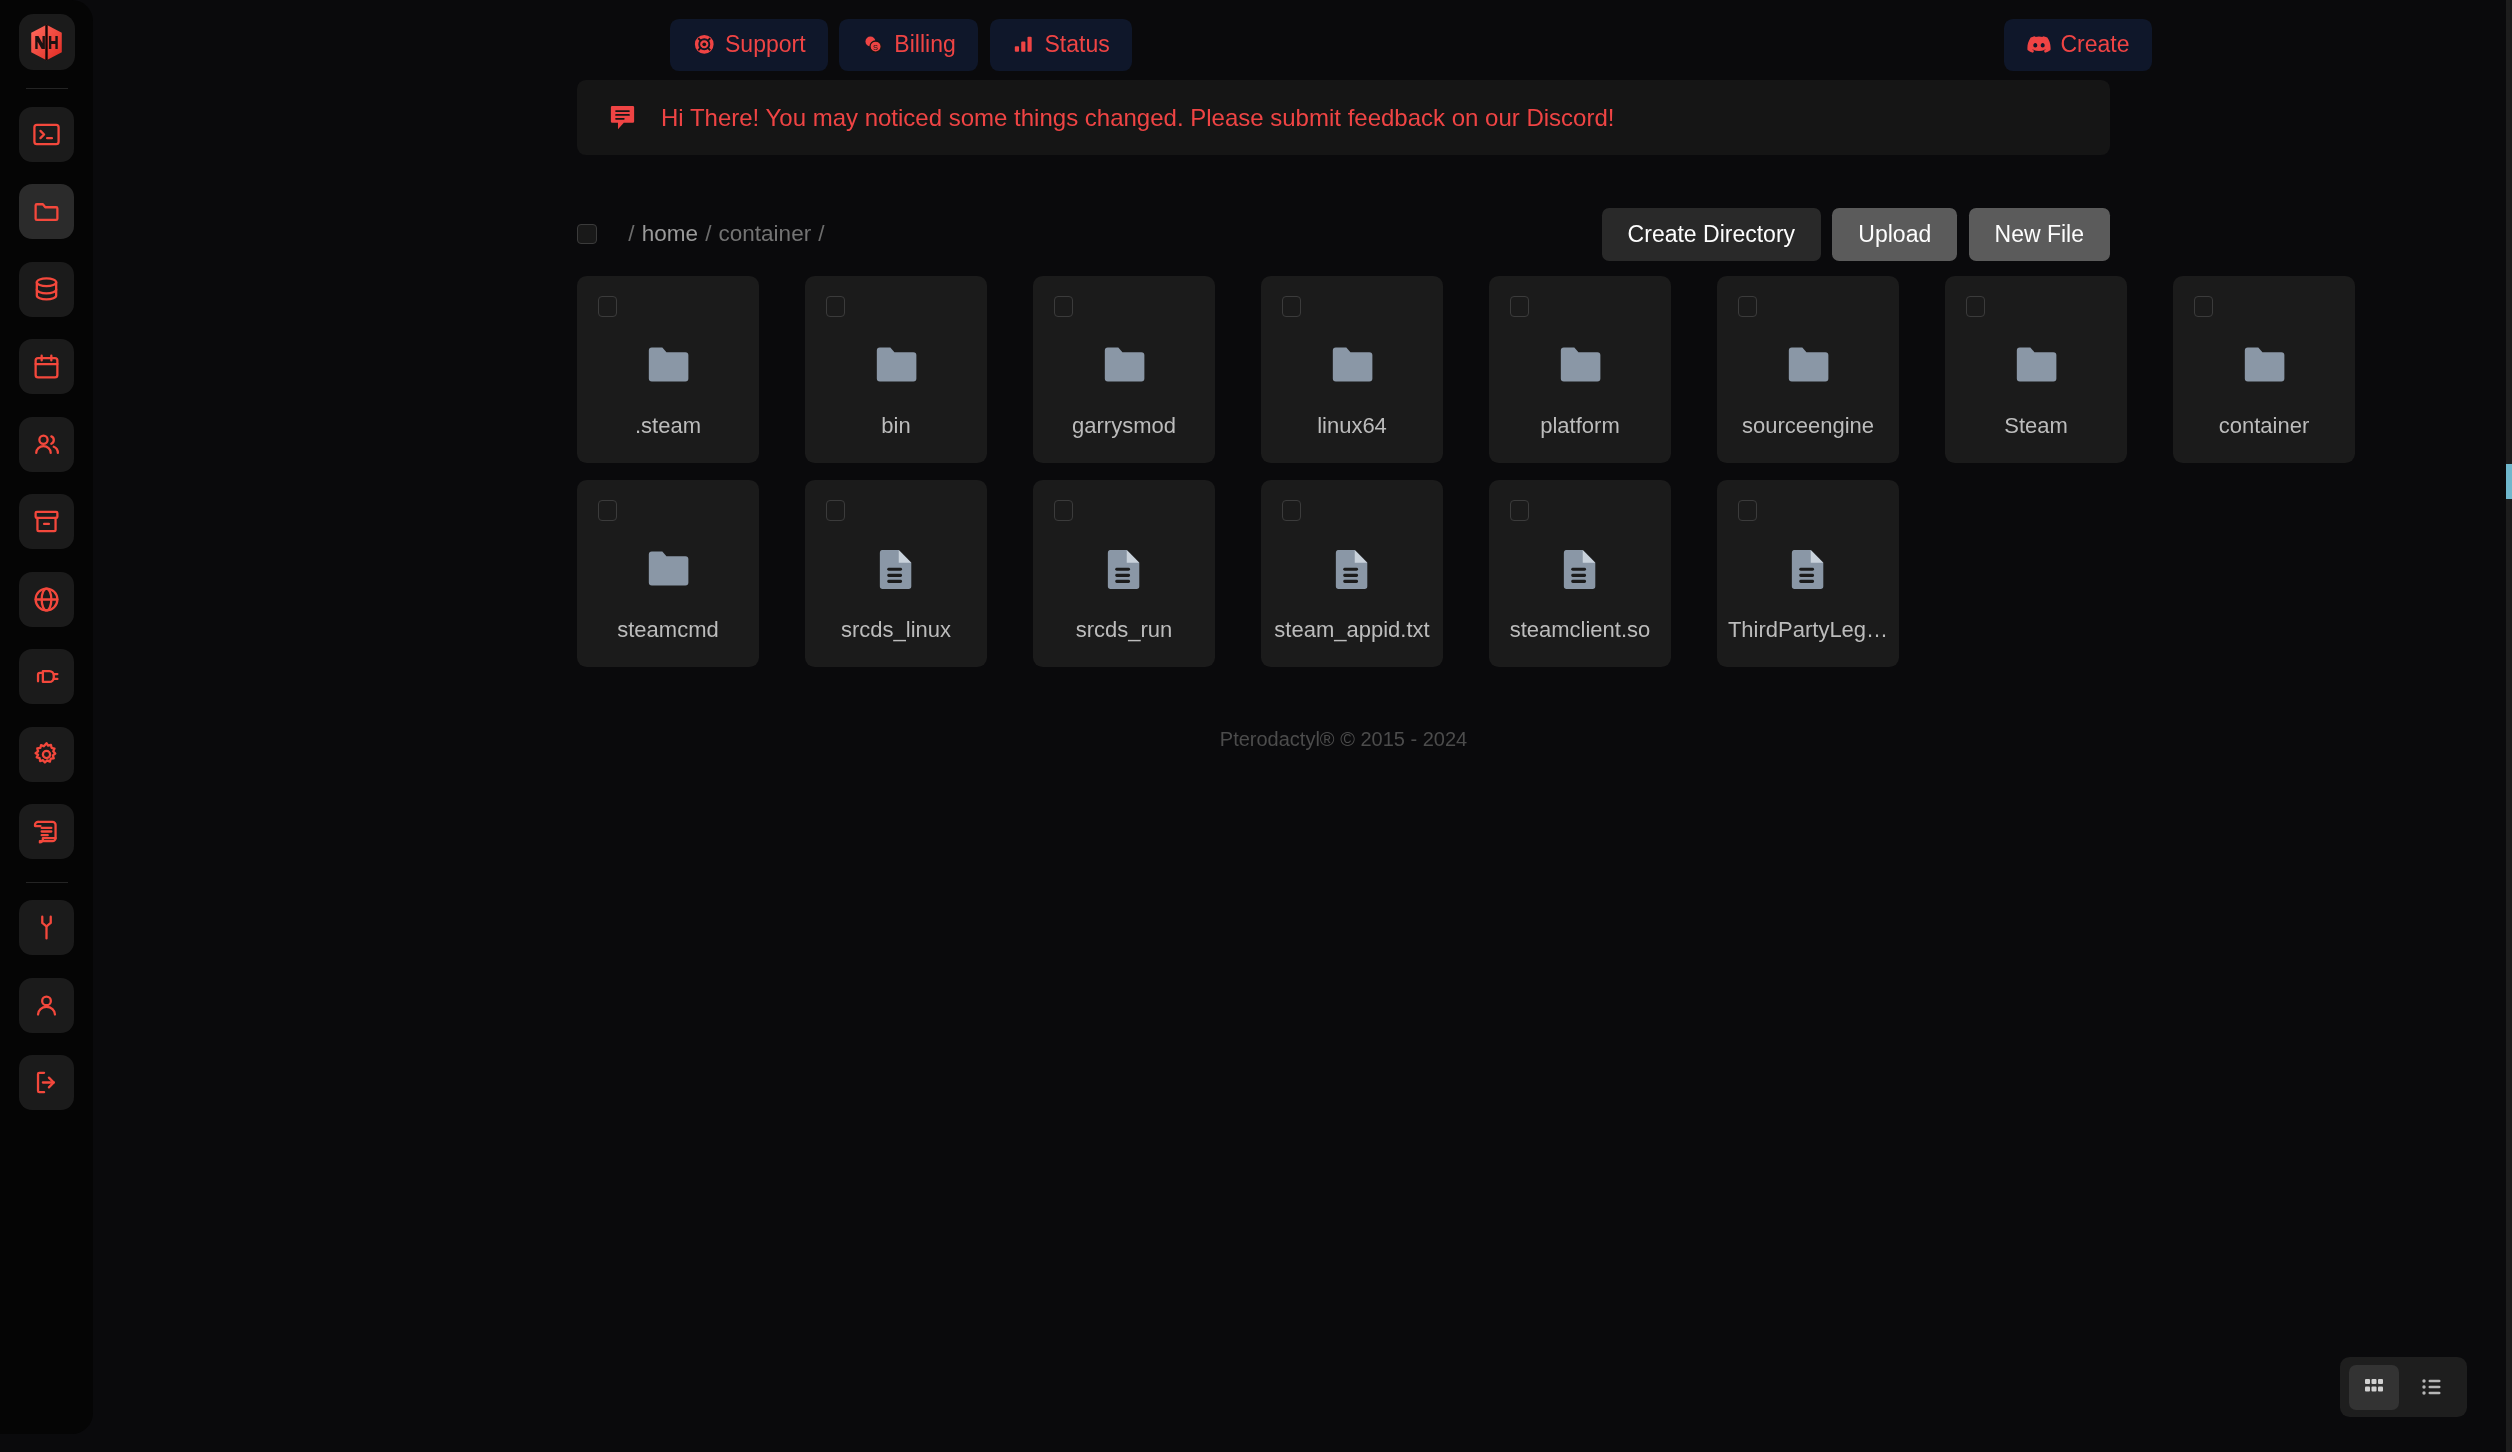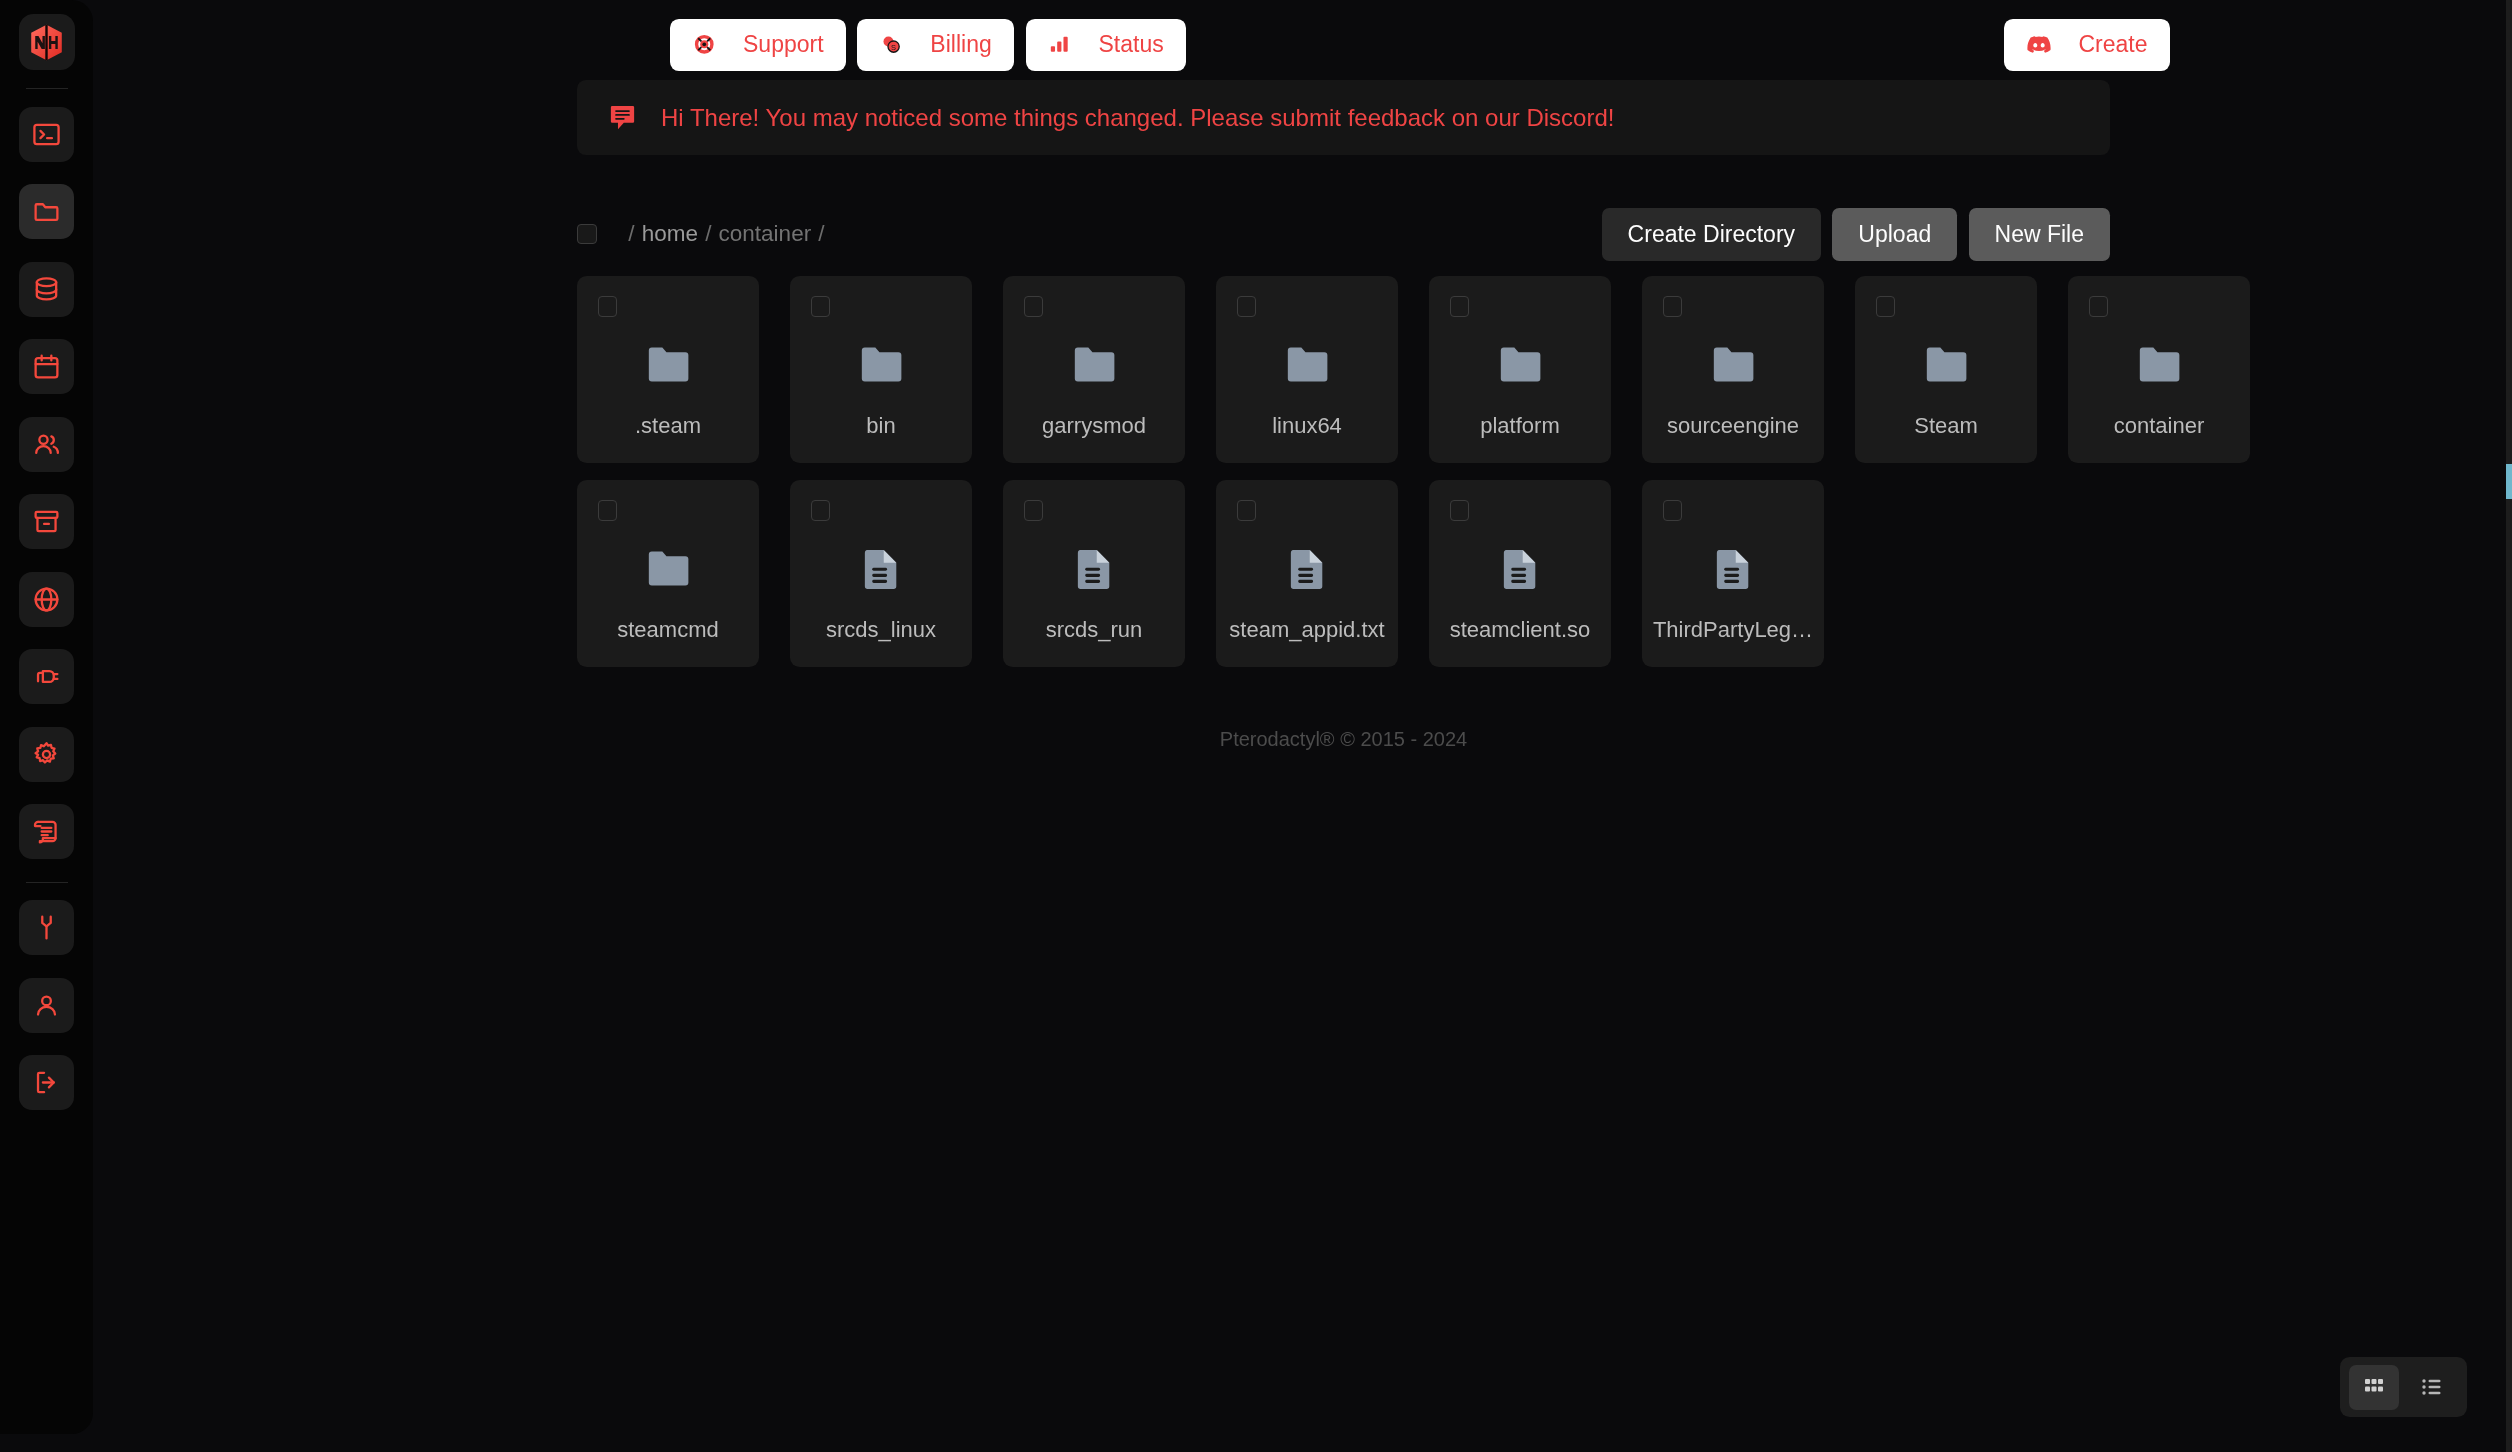--- a/index.html
+++ b/index.html
@@ -63,25 +63,25 @@
     gap: 11.3px;
     align-items: center;
   }
   #topbar-right {
     position: absolute;
     left: 1818px;
   }
   .top-link {
     height: 52px;
     border-radius: 8.9px;
-    background: #ffffff;
+    background: #0f172a;
     color: #ef4444;
     display: flex;
     align-items: center;
-    gap: 28px;
+    gap: 10px;
     padding: 0 22.5px;
     font-size: 23px;
     white-space: nowrap;
   }
 
   
   #main {
     position: absolute;
     left: 93px; top: 0;
     width: 2420px; height: 1452px;
@@ -142,21 +142,21 @@
     white-space: nowrap;
   }
   .btn.dark { background: #292929; }
   .btn.grey { background: #5b5b5b; }
 
   
   #grid {
     margin-top: 13.7px;
     display: grid;
     grid-template-columns: repeat(8, 182px);
-    gap: 0 31px;
+    gap: 0 46px;
     row-gap: 17.7px;
   }
   .card {
     width: 182px;
     height: 187px;
     background: #1b1b1b;
     border-radius: 9.7px;
     position: relative;
     display: flex;
     flex-direction: column;

